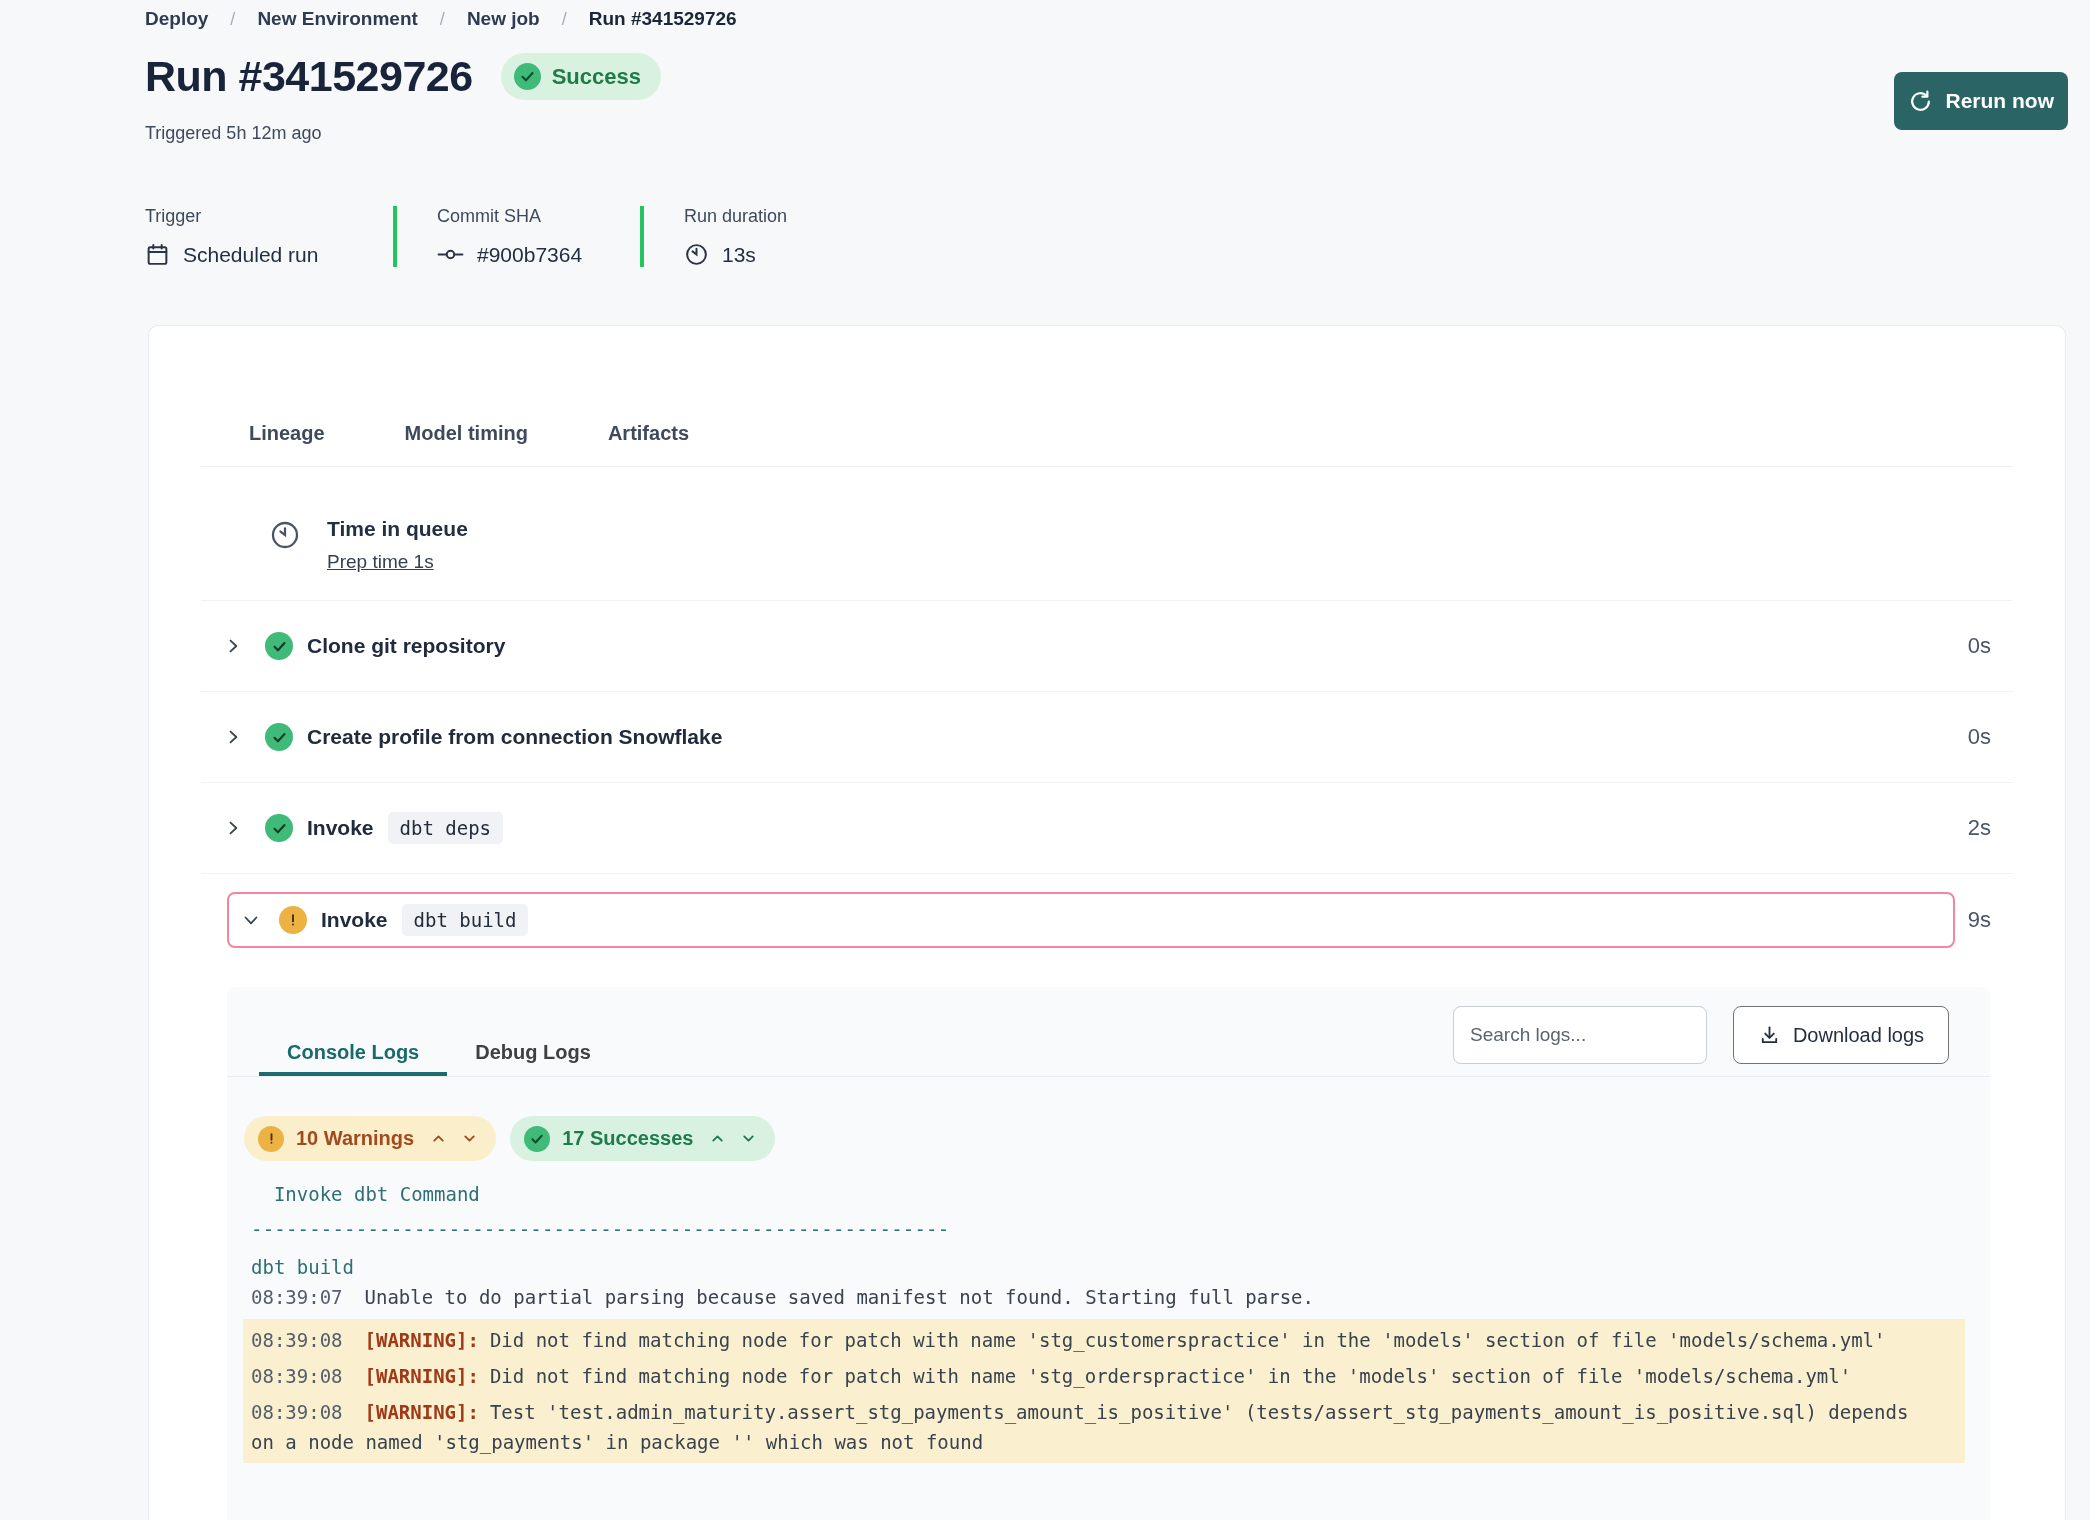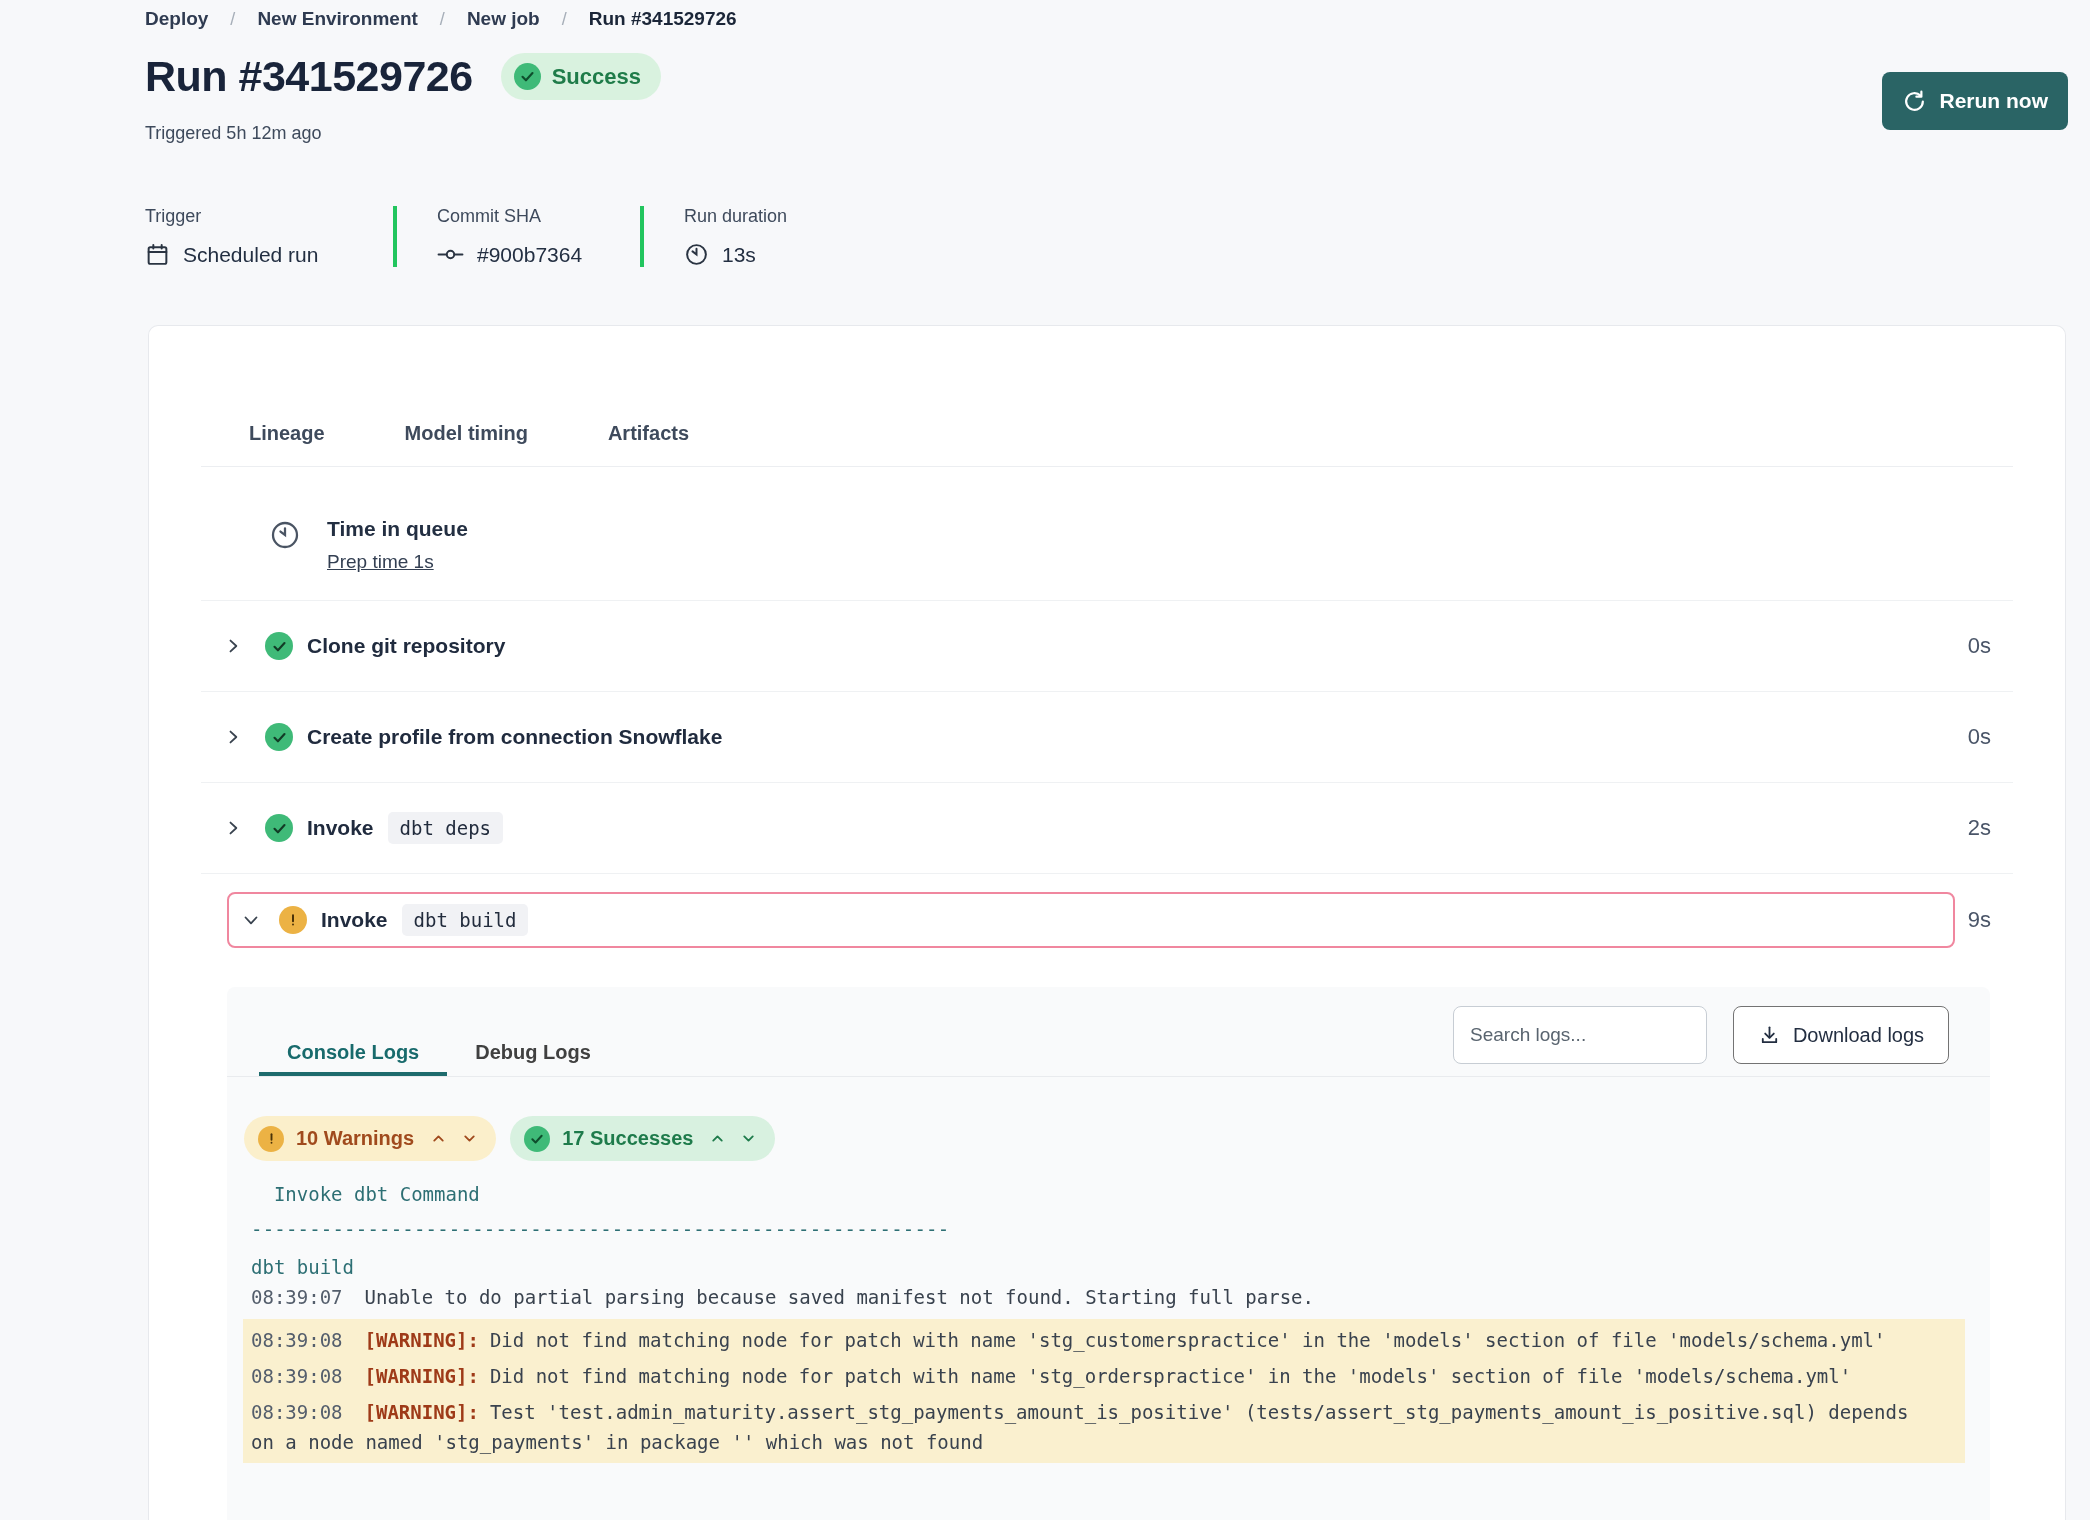--- a/index.html
+++ b/index.html
@@ -23,21 +23,21 @@
   .title-row { position:absolute; left:145px; top:52px; display:flex; align-items:center; gap:28px; }
   .page-title { font-size:43px; font-weight:700; color:#19243A; letter-spacing:-0.5px; }
   .success-badge { height:47px; padding:0 20px 0 13px; border-radius:24px; background:#D9F2DF;
     display:flex; align-items:center; gap:11px; font-size:22px; font-weight:600; color:#1F7C49; }
   .circle-ic { border-radius:50%; display:flex; align-items:center; justify-content:center; }
   .ic-green { background:#3FBA78; }
   .ic-amber { background:#ECB244; }
 
   .triggered { position:absolute; left:145px; top:123px; font-size:18px; color:#3E4A5C; }
 
-  .rerun-btn { position:absolute; right:22px; top:72px; height:58px; padding:0 20px;
+  .rerun-btn { position:absolute; right:22px; top:72px; height:58px; padding:0 14px;
     background:#2A6465; border-radius:8px; display:flex; align-items:center; gap:13px;
     color:#FFFFFF; font-size:21px; font-weight:600; cursor:pointer; }
 
   
   .meta-row { position:absolute; left:145px; top:206px; display:flex; }
   .meta-col { padding-right:40px; }
   .meta-col + .meta-col { border-left:4px solid #22c55e; padding-left:40px; }
   .meta-col:nth-child(1){ width:248px; }
   .meta-col:nth-child(2){ width:247px; }
   .meta-label { font-size:18px; color:#3E4A5C; }

